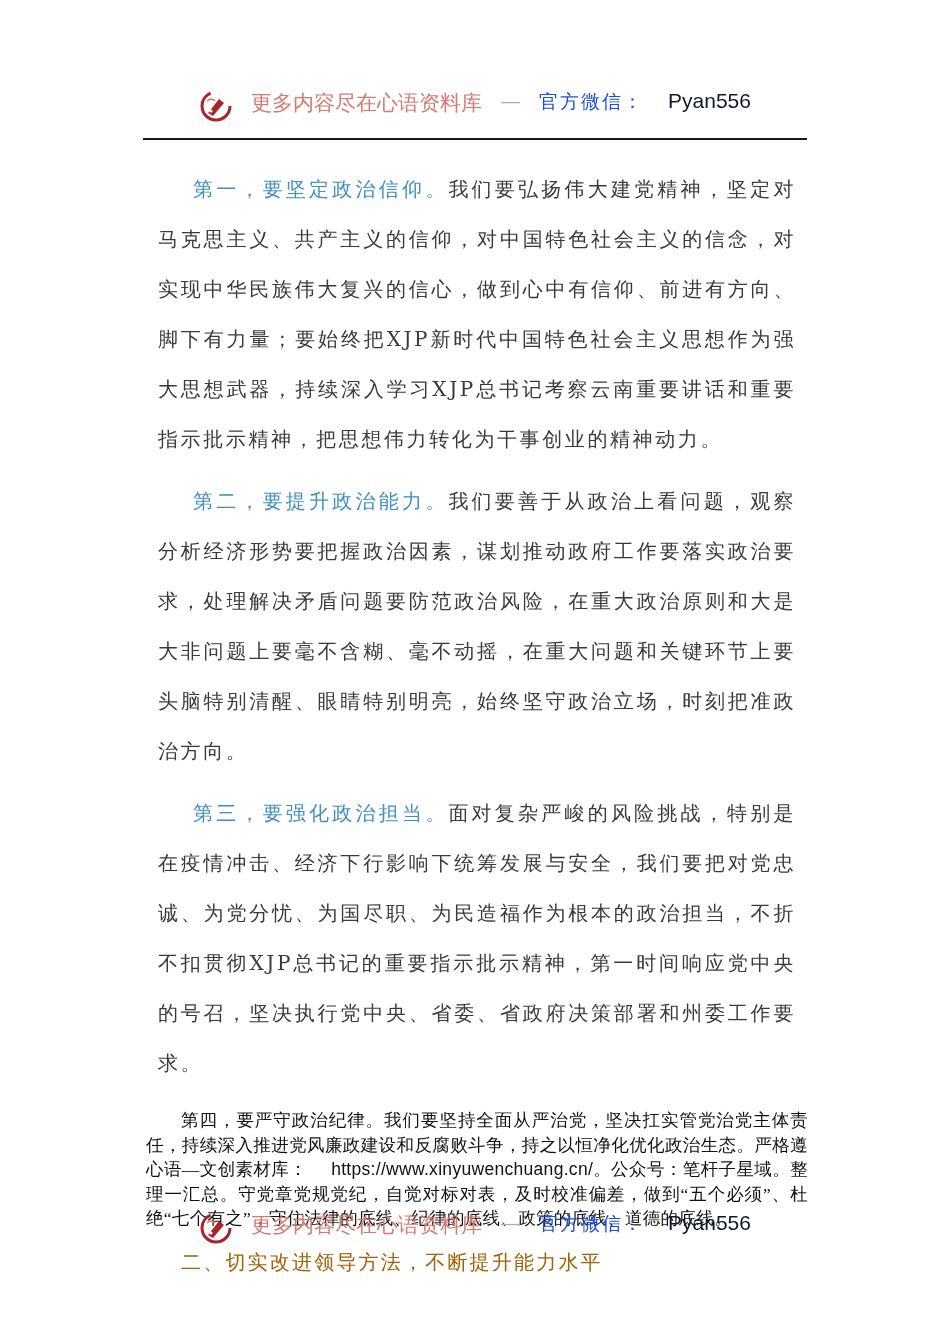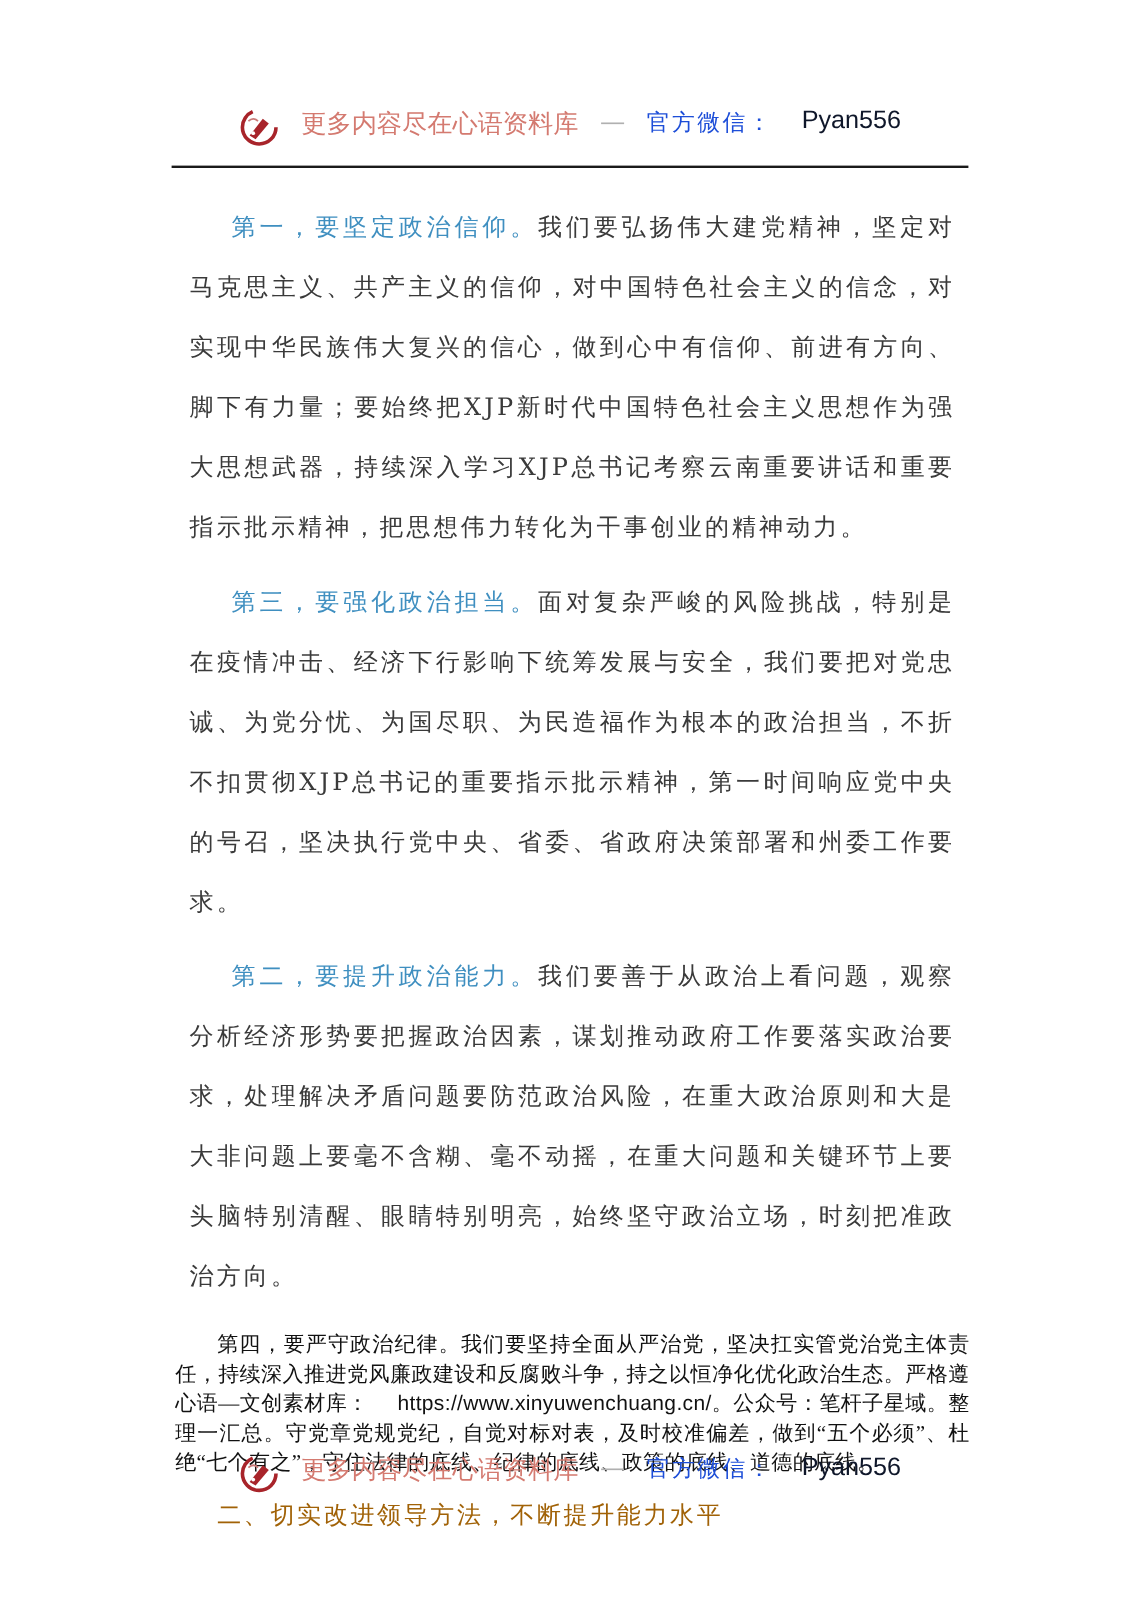--- a/index.html
+++ b/index.html
@@ -136,24 +136,24 @@
   </div>
 </div>
 
 <div class="header-rule"></div>
 
 <div class="content">
   <p class="para-wide">
     <span class="lead">第一，要坚定政治信仰。</span><span>我们要弘扬伟大建党精神，坚定对马克思主义、共产主义的信仰，对中国特色社会主义的信念，对实现中华民族伟大复兴的信心，做到心中有信仰、前进有方向、脚下有力量；要始终把XJP新时代中国特色社会主义思想作为强大思想武器，持续深入学习XJP总书记考察云南重要讲话和重要指示批示精神，把思想伟力转化为干事创业的精神动力。</span>
   </p>
   <p class="para-wide">
-    <span class="lead">第三，要强化政治担当。</span><span>面对复杂严峻的风险挑战，特别是在疫情冲击、经济下行影响下统筹发展与安全，我们要把对党忠诚、为党分忧、为国尽职、为民造福作为根本的政治担当，不折不扣贯彻XJP总书记的重要指示批示精神，第一时间响应党中央的号召，坚决执行党中央、省委、省政府决策部署和州委工作要求。</span>
+    <span class="lead">第二，要提升政治能力。</span><span>我们要善于从政治上看问题，观察分析经济形势要把握政治因素，谋划推动政府工作要落实政治要求，处理解决矛盾问题要防范政治风险，在重大政治原则和大是大非问题上要毫不含糊、毫不动摇，在重大问题和关键环节上要头脑特别清醒、眼睛特别明亮，始终坚守政治立场，时刻把准政治方向。</span>
   </p>
   <p class="para-wide">
-    <span class="lead">第二，要提升政治能力。</span><span>我们要善于从政治上看问题，观察分析经济形势要把握政治因素，谋划推动政府工作要落实政治要求，处理解决矛盾问题要防范政治风险，在重大政治原则和大是大非问题上要毫不含糊、毫不动摇，在重大问题和关键环节上要头脑特别清醒、眼睛特别明亮，始终坚守政治立场，时刻把准政治方向。</span>
+    <span class="lead">第三，要强化政治担当。</span><span>面对复杂严峻的风险挑战，特别是在疫情冲击、经济下行影响下统筹发展与安全，我们要把对党忠诚、为党分忧、为国尽职、为民造福作为根本的政治担当，不折不扣贯彻XJP总书记的重要指示批示精神，第一时间响应党中央的号召，坚决执行党中央、省委、省政府决策部署和州委工作要求。</span>
   </p>
   <p class="para-compact">
     <span>第四，要严守政治纪律。我们要坚持全面从严治党，坚决扛实管党治党主体责任，持续深入推进党风廉政建设和反腐败斗争，持之以恒净化优化政治生态。严格遵心语—文创素材库：</span><span class="url">https://www.xinyuwenchuang.cn/</span><span>。公众号：笔杆子星域。整理一汇总。守党章党规党纪，自觉对标对表，及时校准偏差，做到“五个必须”、杜绝“七个有之”，守住法律的底线、纪律的底线、政策的底线、道德的底线。</span>
   </p>
   <p class="section-heading">二、切实改进领导方法，不断提升能力水平</p>
 </div>
 
 <div class="page-footer">
   <div class="banner">
     <span class="logo-icon">

